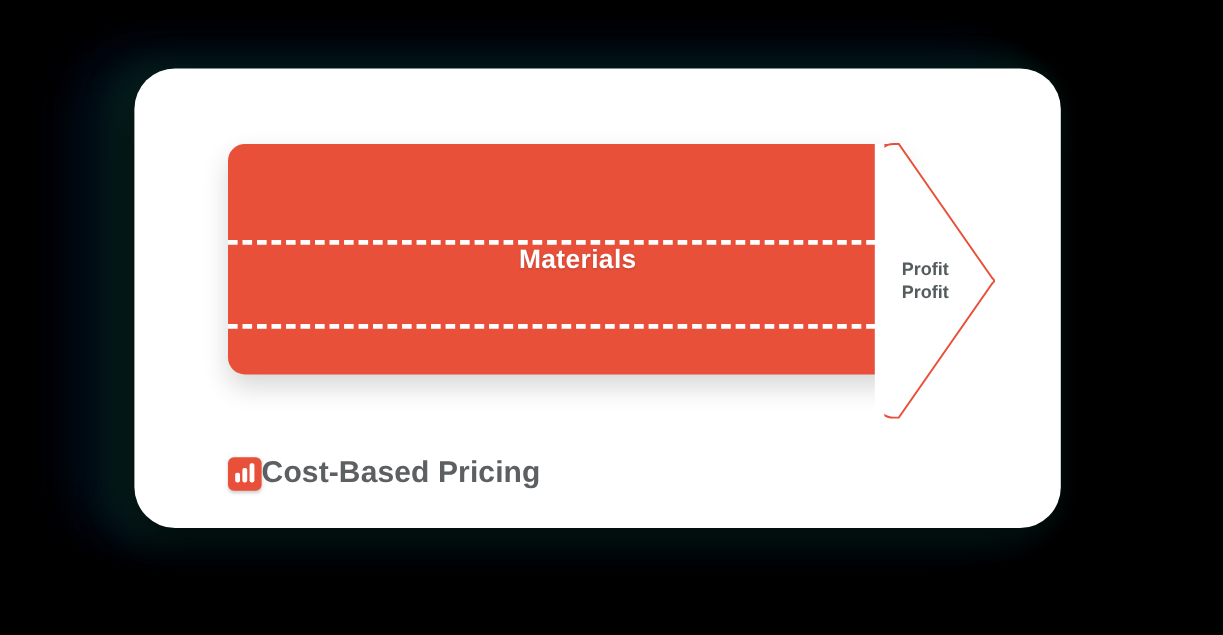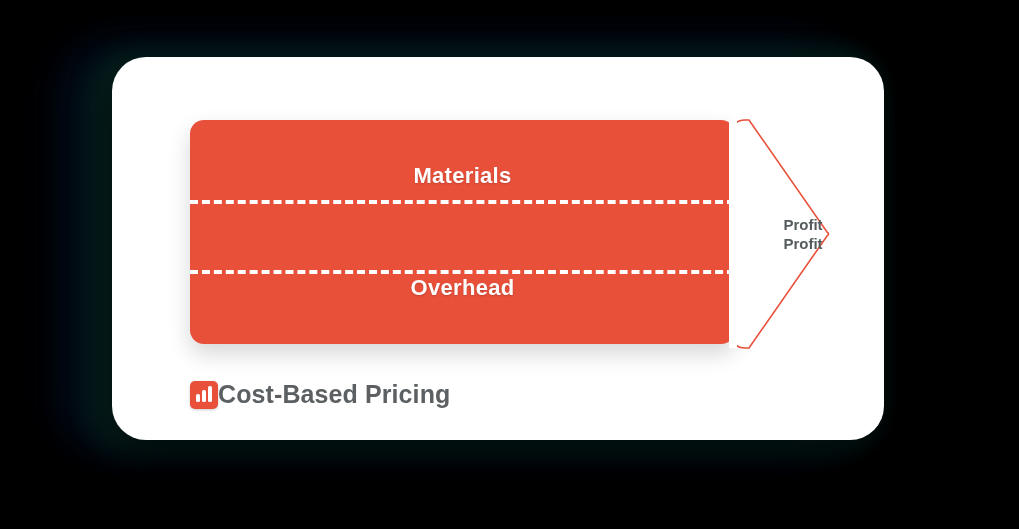--- a/index.html
+++ b/index.html
@@ -73,26 +73,27 @@
     width: 720px;
     height: 228px;
   }
 
   
   #cost-stack {
     position: absolute;
     left: 0;
     top: 0;
     width: 545px;   
-    height: 224px;  
+    height: 192px;  
     background: #e8503a;
     border-radius: 14px;
     box-shadow: 0 10px 22px rgba(0,0,0,.16);
     display: flex;
     flex-direction: column;
+    padding-left: 19px;
   }
 
   .cost-segment {
     flex: 1 1 0;
     display: flex;
     align-items: center;
     justify-content: center;
     position: relative;
   }
   .cost-segment-label {
@@ -124,21 +125,21 @@
     height: 232px;
   }
   #profit-arrow svg {
     display: block;
     width: 102px;
     height: 232px;
     overflow: visible;
   }
   #profit-margin-label {
     position: absolute;
-    left: 574px;
+    left: 542px;
     top: 96px;
     width: 78px;
     text-align: center;
     color: #555c5e;
     font-size: 15px;
     font-weight: bold;
     line-height: 1.25;
     user-select: none;
   }
 
@@ -190,23 +191,20 @@
 
     <div id="diagram">
 
       <div id="cost-stack">
 
         <div class="cost-segment">
           <span class="cost-segment-label">Materials</span>
         </div>
 
 
-        <div class="cost-segment">
-          <span class="cost-segment-label">Overhead</span>
-        </div>
 
         <div class="divider divider-1"></div>
         <div class="divider divider-2"></div>
       </div>
 
       <div id="profit-arrow">
         <svg viewBox="0 0 102 232" xmlns="http://www.w3.org/2000/svg">
           <path d="M 4 14
                    Q 4 2 16 2
                    L 20 2

